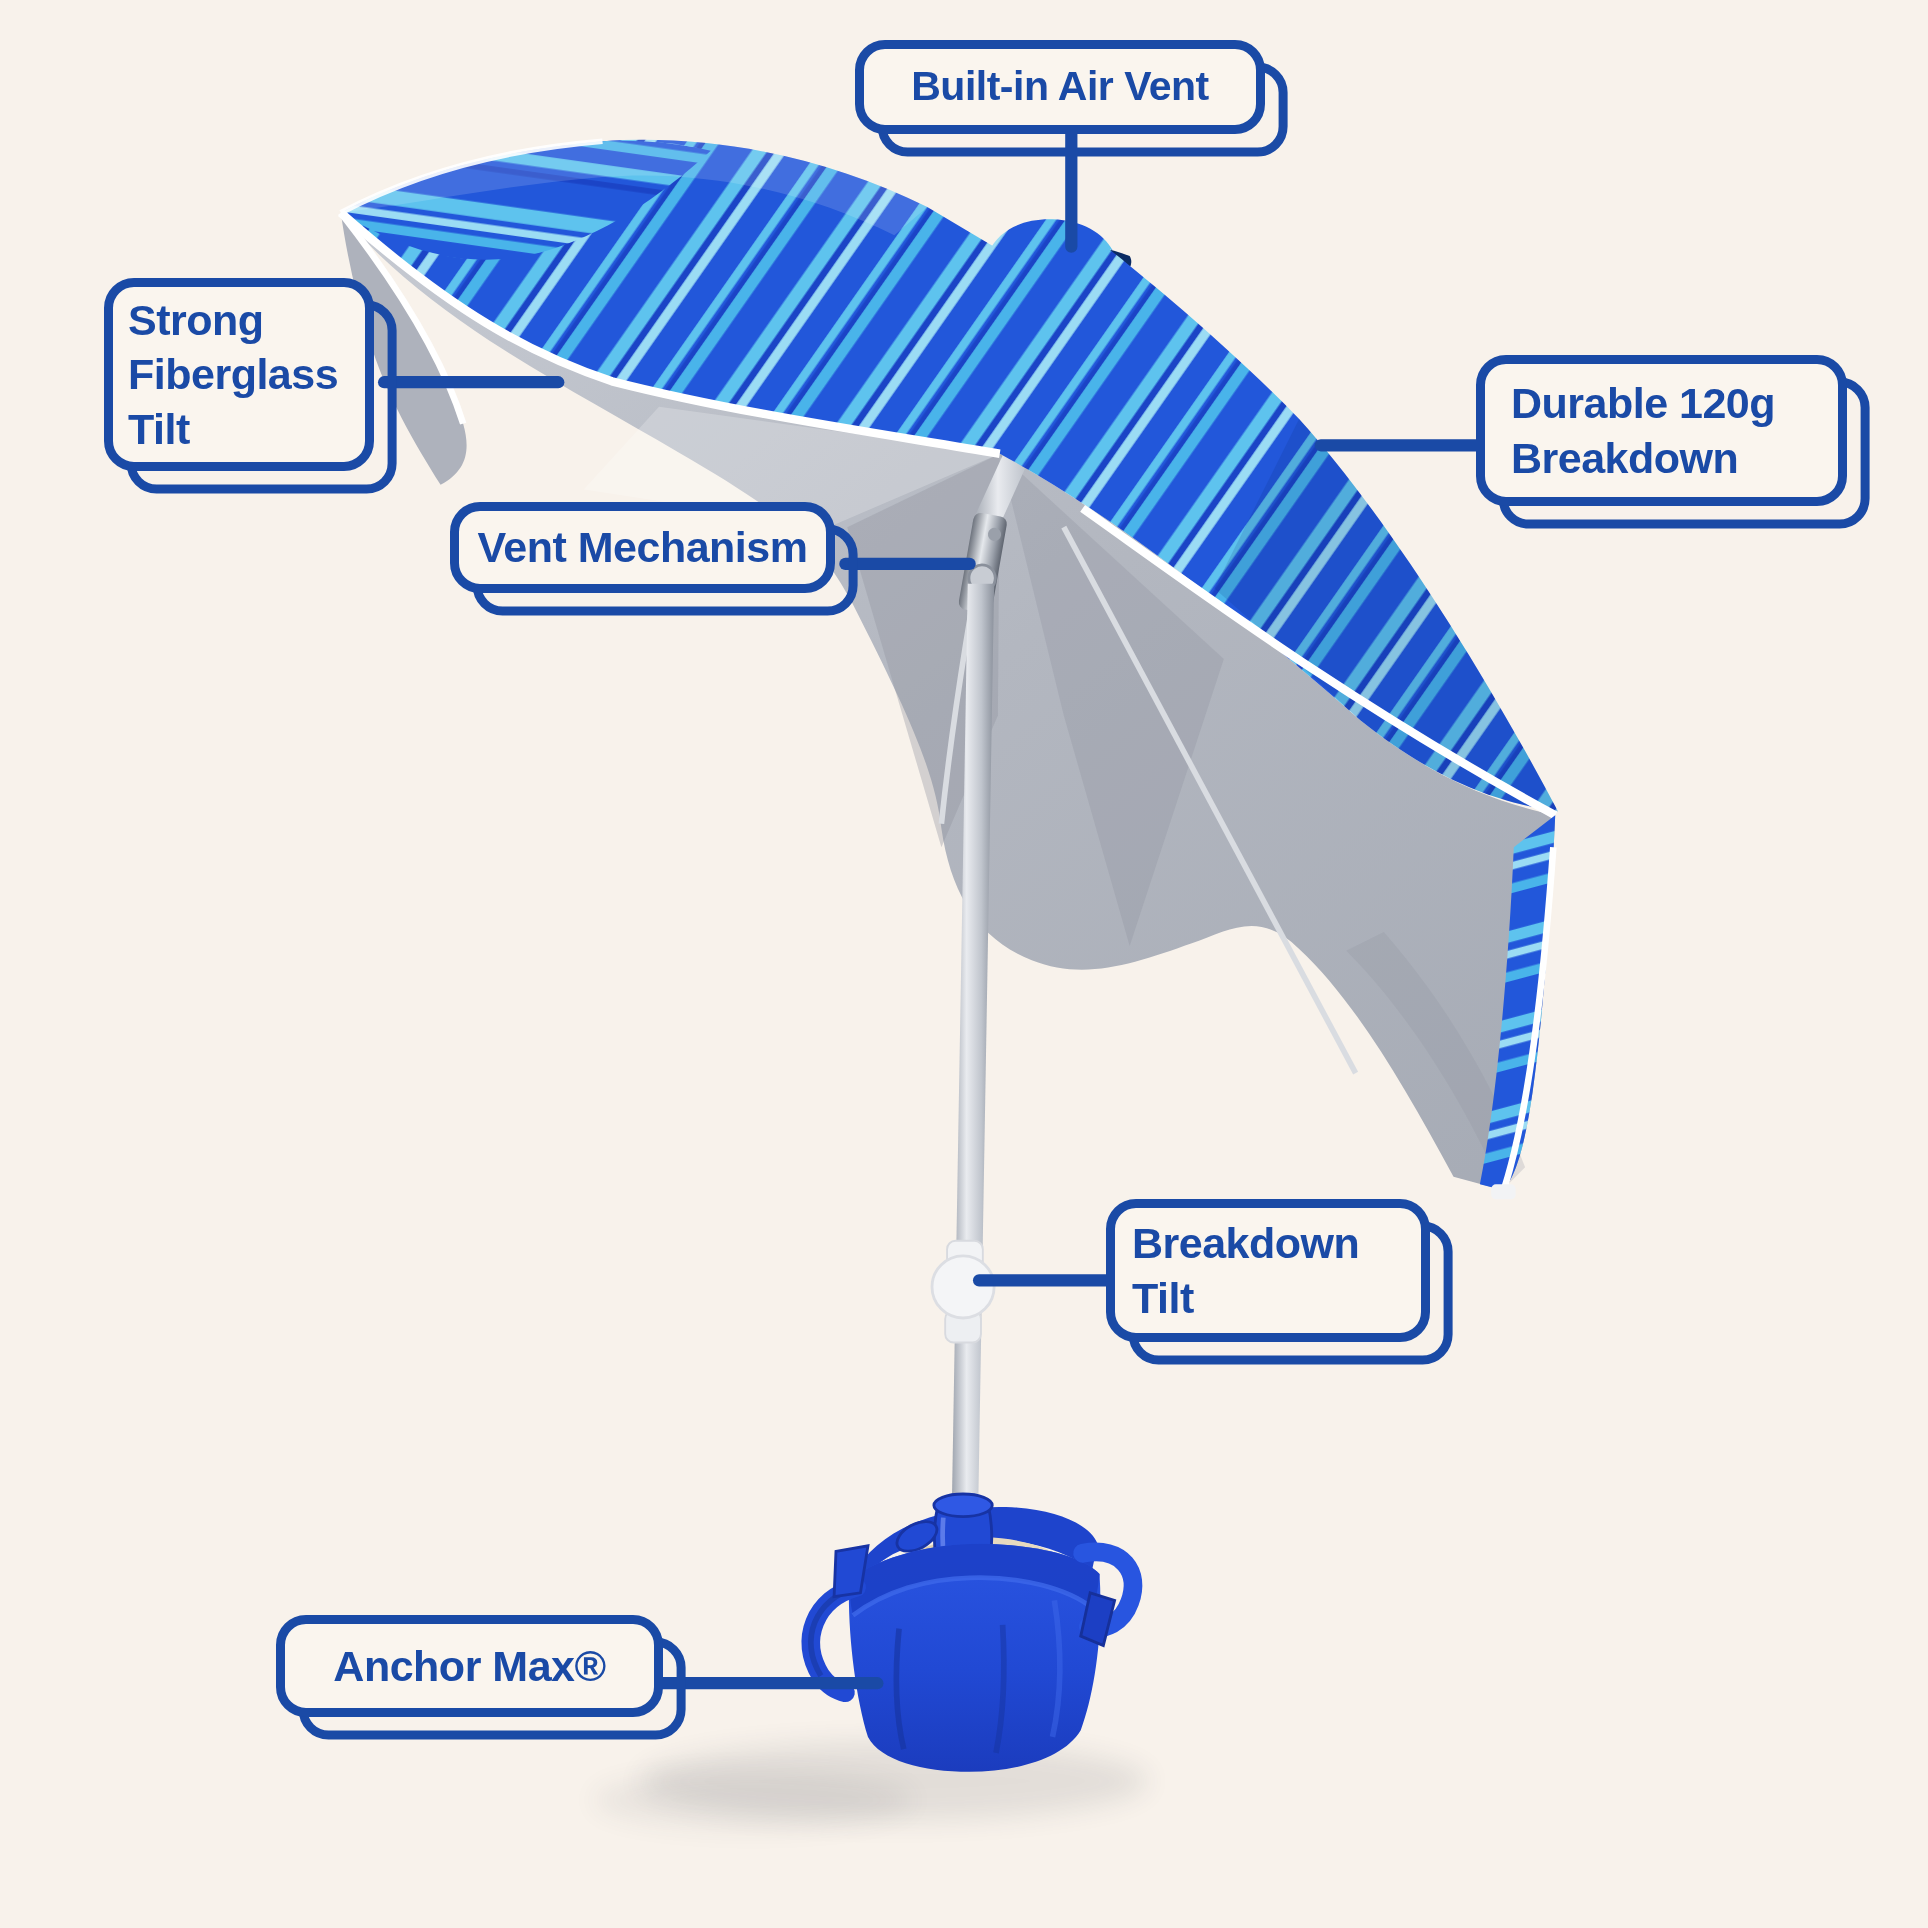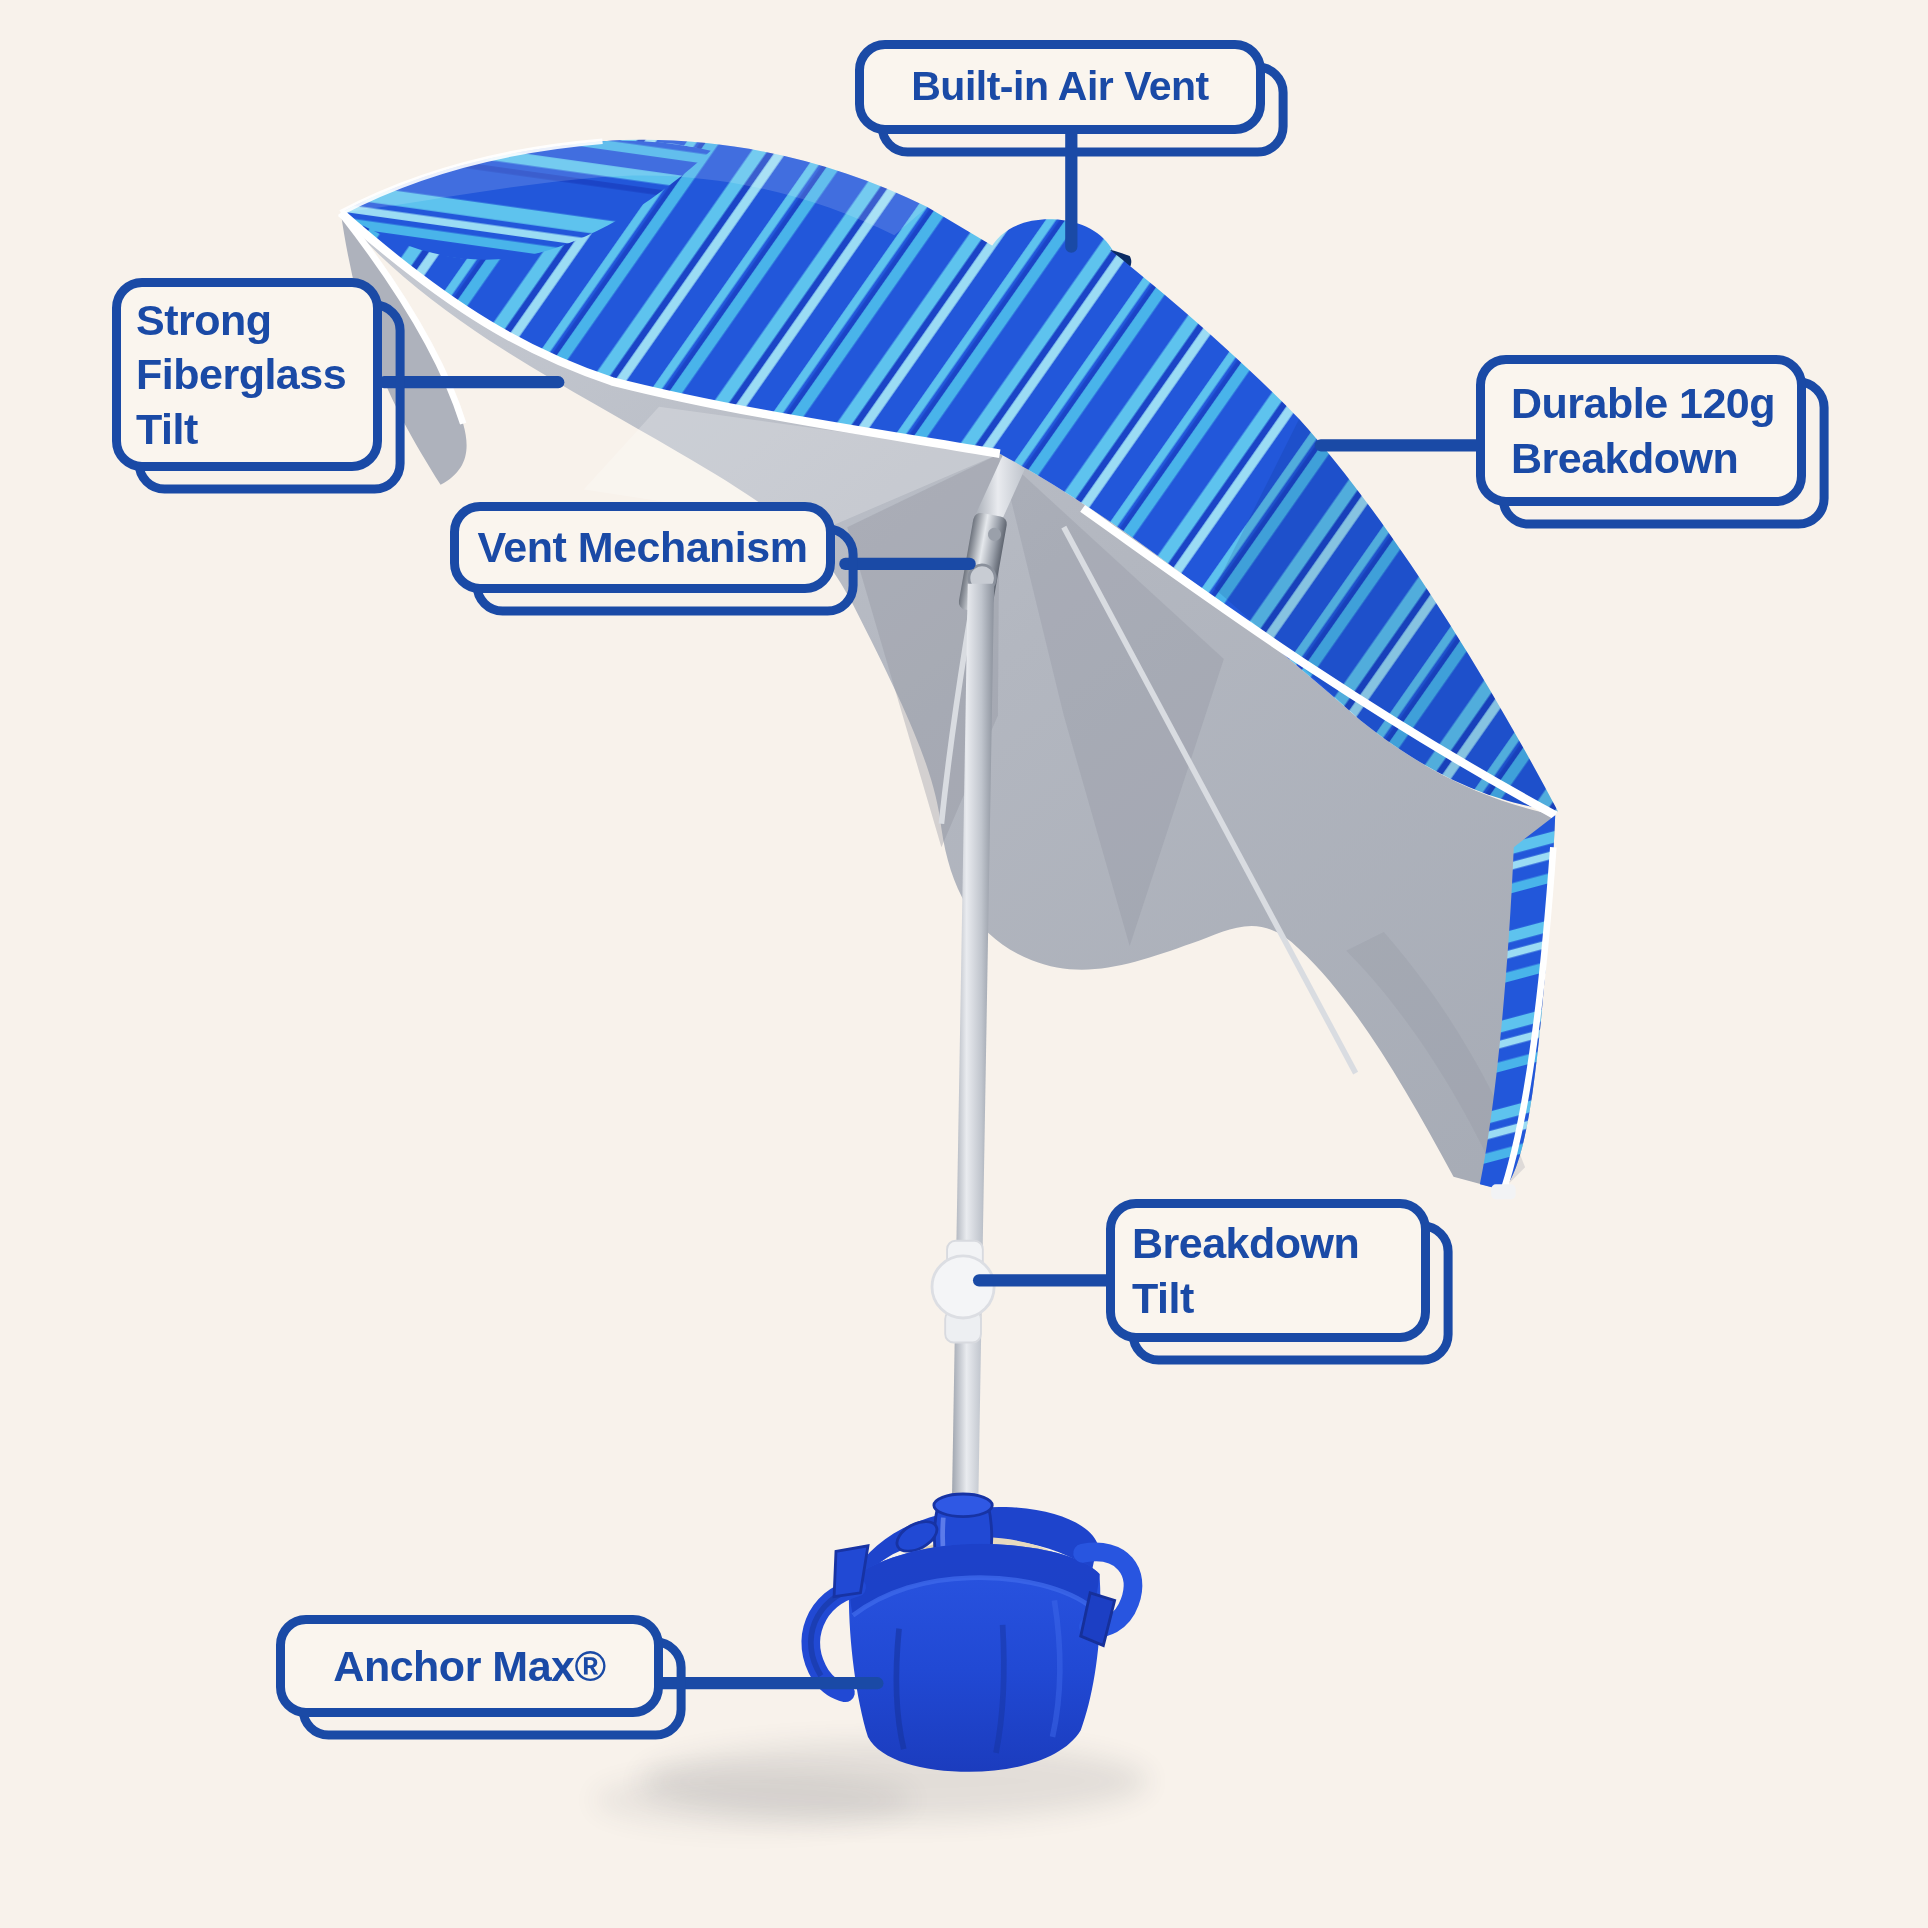--- a/index.html
+++ b/index.html
@@ -233,35 +233,35 @@
   </g>
 </svg>
 
 <div id="callouts">
       <div class="callout-wrap" style="left: 855px; top: 40px; width: 410px; height: 94px;">
         <div class="callout-shadow"></div>
         <div class="callout-box center" style="font-size: 41px;">
           <div>Built-in Air Vent</div>
         </div>
       </div>
-      <div class="callout-wrap" style="left: 104px; top: 278px; width: 270px; height: 193px; margin-left: 8px;">
+      <div class="callout-wrap" style="left: 104px; top: 278px; width: 270px; height: 193px;">
         <div class="callout-shadow"></div>
         <div class="callout-box left" style="font-size: 43px; padding-left: 15px;">
           <div>Strong</div>
           <div>Fiberglass</div>
           <div>Tilt</div>
         </div>
       </div>
       <div class="callout-wrap" style="left: 450px; top: 502px; width: 385px; height: 91px;">
         <div class="callout-shadow"></div>
         <div class="callout-box center" style="font-size: 43px;">
           <div>Vent Mechanism</div>
         </div>
       </div>
-      <div class="callout-wrap" style="left: 1476px; top: 355px; width: 330px; height: 151px;">
+      <div class="callout-wrap" style="left: 1476px; top: 355px; width: 371px; height: 151px;">
         <div class="callout-shadow"></div>
         <div class="callout-box left" style="font-size: 43px; padding-left: 26px;">
           <div>Durable 120g</div>
           <div>Breakdown</div>
         </div>
       </div>
       <div class="callout-wrap" style="left: 1106px; top: 1199px; width: 324px; height: 143px;">
         <div class="callout-shadow"></div>
         <div class="callout-box left" style="font-size: 43px; padding-left: 17px;">
           <div>Breakdown</div>

